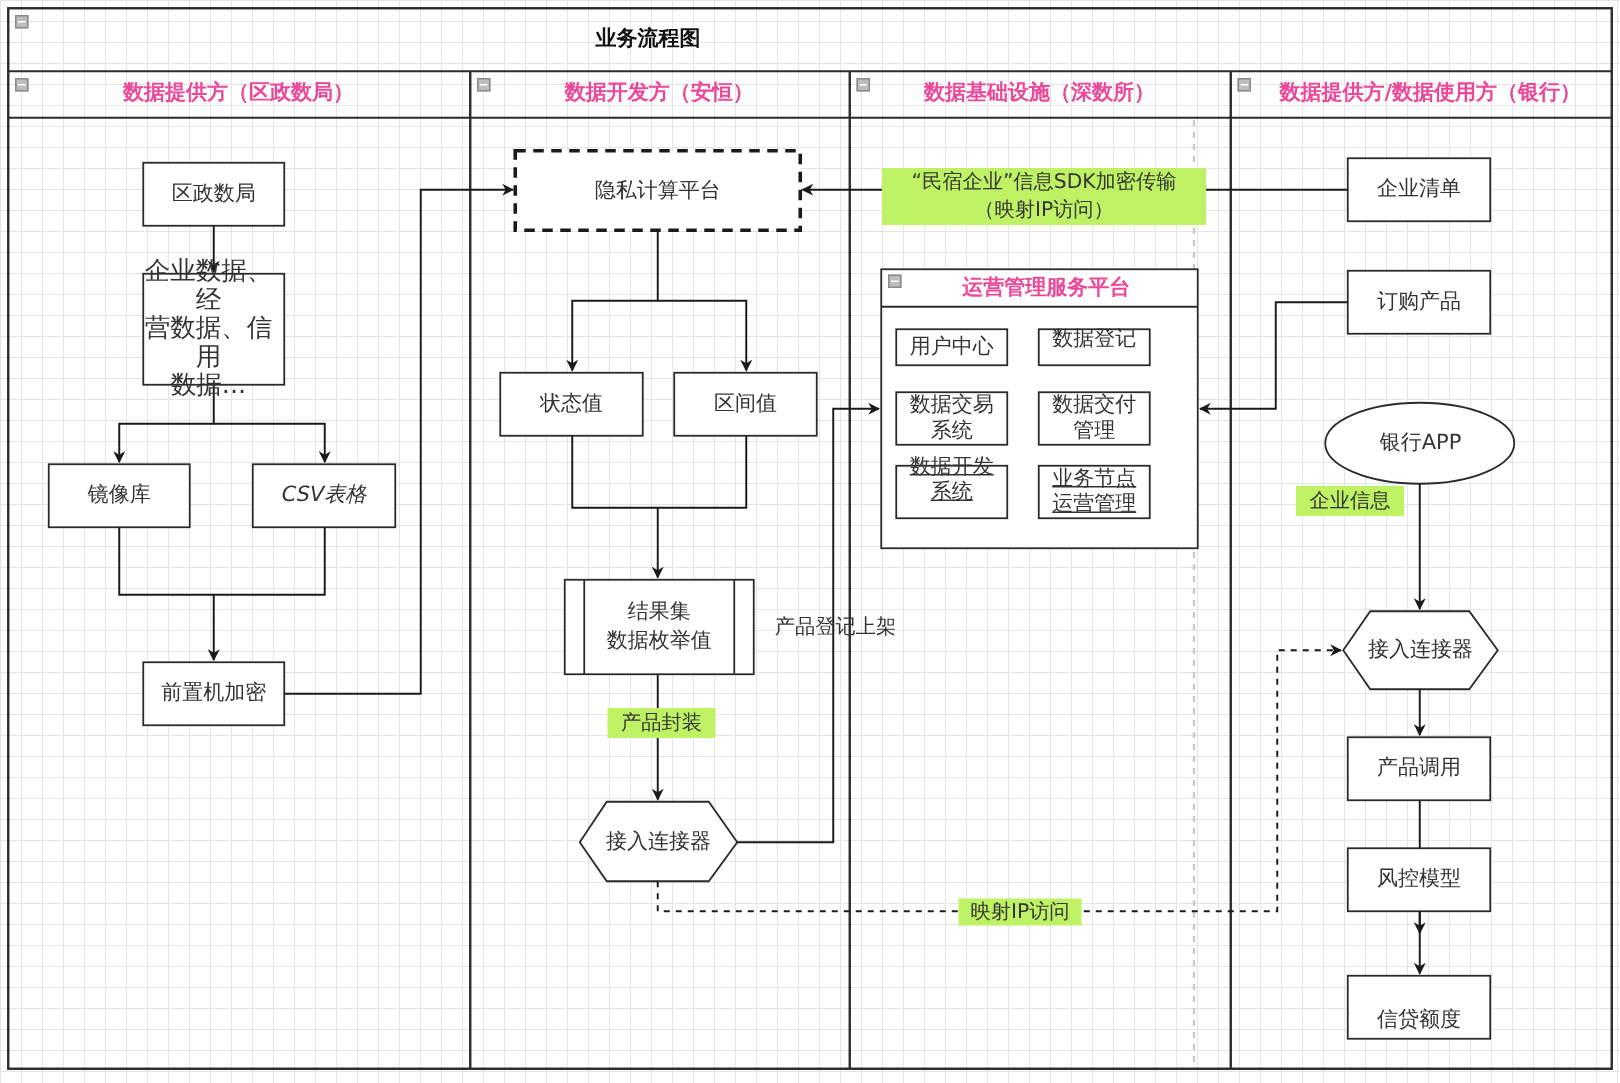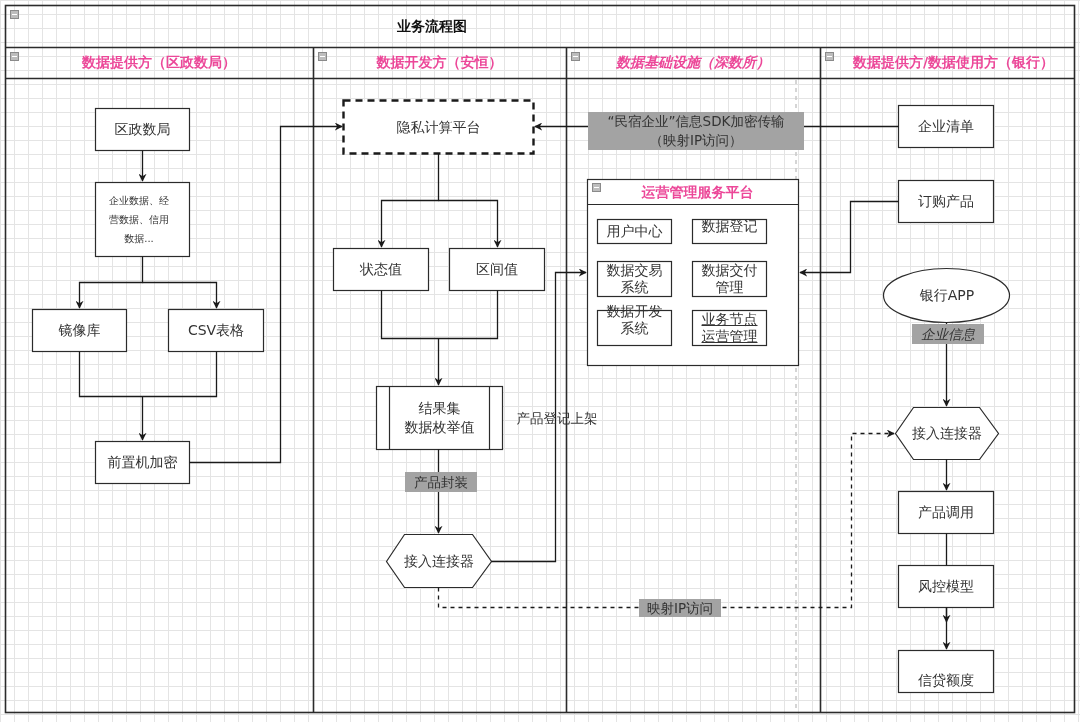--- a/index.html
+++ b/index.html
@@ -15,21 +15,21 @@
     color: #222;
   }
   #diagram { position: absolute; left: 0; top: 0; width: 1080px; height: 722px; }
   .lbl {
     position: absolute; display: flex; align-items: center; justify-content: center;
     text-align: center; font-size: 14px; line-height: 19px; color: #333;
     white-space: pre-line; pointer-events: auto;
   }
   .hdr { font-weight: bold; font-size: 14px; color: #ec4899; }
   .title { font-weight: bold; font-size: 14px; color: #111; }
-  .edge-lbl { background: #a3a3a3; padding: 0 2px; font-size: 13.5px; }
+  .edge-lbl { background: #bef264; padding: 0 2px; font-size: 13.5px; }
   .collapse {
     position: absolute; width: 9px; height: 9px; background: #bdbdbd;
     border: 1px solid #8a8a8a; box-sizing: border-box;
   }
   .collapse::after {
     content: ""; position: absolute; left: 1px; right: 1px; top: 3px; height: 1px; background: #fff;
   }
 </style>
 </head>
 <body>
@@ -112,30 +112,30 @@
 
 <div>
   <span class="collapse" style="left:10px;top:10px;"></span>
   <div class="lbl title" style="left:5px;top:5px;width:854px;height:42px;">业务流程图</div>
 
   <span class="collapse" style="left:10px;top:52px;"></span>
   <div class="lbl hdr" style="left:5px;top:47px;width:308px;height:31px;">数据提供方（区政数局）</div>
   <span class="collapse" style="left:318px;top:52px;"></span>
   <div class="lbl hdr" style="left:313px;top:47px;width:253px;height:31px;">数据开发方（安恒）</div>
   <span class="collapse" style="left:571px;top:52px;"></span>
-  <div class="lbl hdr" style="left:566px;top:47px;width:254px;height:31px;font-style:italic;">数据基础设施（深数所）</div>
+  <div class="lbl hdr" style="left:566px;top:47px;width:254px;height:31px;">数据基础设施（深数所）</div>
   <span class="collapse" style="left:825px;top:52px;"></span>
   <div class="lbl hdr" style="left:832px;top:47px;width:243px;height:31px;">数据提供方/数据使用方（银行）</div>
 
   <div class="lbl" style="left:95px;top:108px;width:95px;height:43px;">区政数局</div>
-  <div class="lbl" style="left:95px;top:182px;width:88px;height:75px;font-size:10px;">企业数据、经
+  <div class="lbl" style="left:95px;top:182px;width:88px;height:75px;font-size:17px;">企业数据、经
 营数据、信用
 数据...</div>
   <div class="lbl" style="left:32px;top:309px;width:95px;height:43px;">镜像库</div>
-  <div class="lbl" style="left:168px;top:309px;width:96px;height:43px;">CSV表格</div>
+  <div class="lbl" style="left:168px;top:309px;width:96px;height:43px;font-style:italic;">CSV表格</div>
   <div class="lbl" style="left:95px;top:441px;width:95px;height:43px;">前置机加密</div>
 
   <div class="lbl" style="left:343px;top:100px;width:191px;height:54px;">隐私计算平台</div>
   <div class="lbl" style="left:333px;top:248px;width:96px;height:43px;border-radius:11px;">状态值</div>
   <div class="lbl" style="left:449px;top:248px;width:96px;height:43px;">区间值</div>
   <div class="lbl" style="left:389px;top:386px;width:101px;height:64px;">结果集
 数据枚举值</div>
   <div class="lbl" style="left:386px;top:534px;width:106px;height:54px;">接入连接器</div>
   <div class="lbl edge-lbl" style="left:405px;top:472px;width:68px;height:20px;">产品封装</div>
   <div class="lbl edge-lbl" style="left:509px;top:408px;width:92px;height:20px;background:transparent;">产品登记上架</div>
@@ -143,27 +143,27 @@
   <div class="lbl edge-lbl" style="left:588px;top:112px;width:212px;height:38px;line-height:19px;">“民宿企业”信息SDK加密传输
 （映射IP访问）</div>
   <span class="collapse" style="left:592px;top:183px;"></span>
   <div class="lbl hdr" style="left:597px;top:179px;width:201px;height:26px;">运营管理服务平台</div>
   <div class="lbl" style="left:597px;top:219px;width:75px;height:25px;">用户中心</div>
   <div class="lbl" style="left:692px;top:219px;width:75px;height:14px;">数据登记</div>
   <div class="lbl" style="left:597px;top:261px;width:75px;height:36px;line-height:17px;">数据交易
 系统</div>
   <div class="lbl" style="left:692px;top:261px;width:75px;height:36px;line-height:17px;">数据交付
 管理</div>
-  <div class="lbl" style="left:597px;top:310px;width:75px;height:20px;line-height:17px;">数据开发
+  <div class="lbl" style="left:597px;top:310px;width:75px;height:20px;line-height:17px;text-decoration:underline;">数据开发
 系统</div>
   <div class="lbl" style="left:692px;top:310px;width:75px;height:36px;line-height:17px;text-decoration:underline;">业务节点
 运营管理</div>
   <div class="lbl edge-lbl" style="left:639px;top:599px;width:78px;height:18px;">映射IP访问</div>
 
   <div class="lbl" style="left:898px;top:105px;width:96px;height:43px;">企业清单</div>
   <div class="lbl" style="left:898px;top:180px;width:96px;height:43px;">订购产品</div>
   <div class="lbl" style="left:884px;top:268px;width:126px;height:55px;">银行APP</div>
-  <div class="lbl edge-lbl" style="left:912px;top:324px;width:68px;height:20px;font-style:italic;">企业信息</div>
+  <div class="lbl edge-lbl" style="left:864px;top:324px;width:68px;height:20px;">企业信息</div>
   <div class="lbl" style="left:895px;top:407px;width:104px;height:53px;">接入连接器</div>
   <div class="lbl" style="left:898px;top:491px;width:96px;height:43px;">产品调用</div>
   <div class="lbl" style="left:898px;top:565px;width:96px;height:43px;">风控模型</div>
   <div class="lbl" style="left:898px;top:650px;width:96px;height:60px;">信贷额度</div>
 </div>
 
 </body></html>

